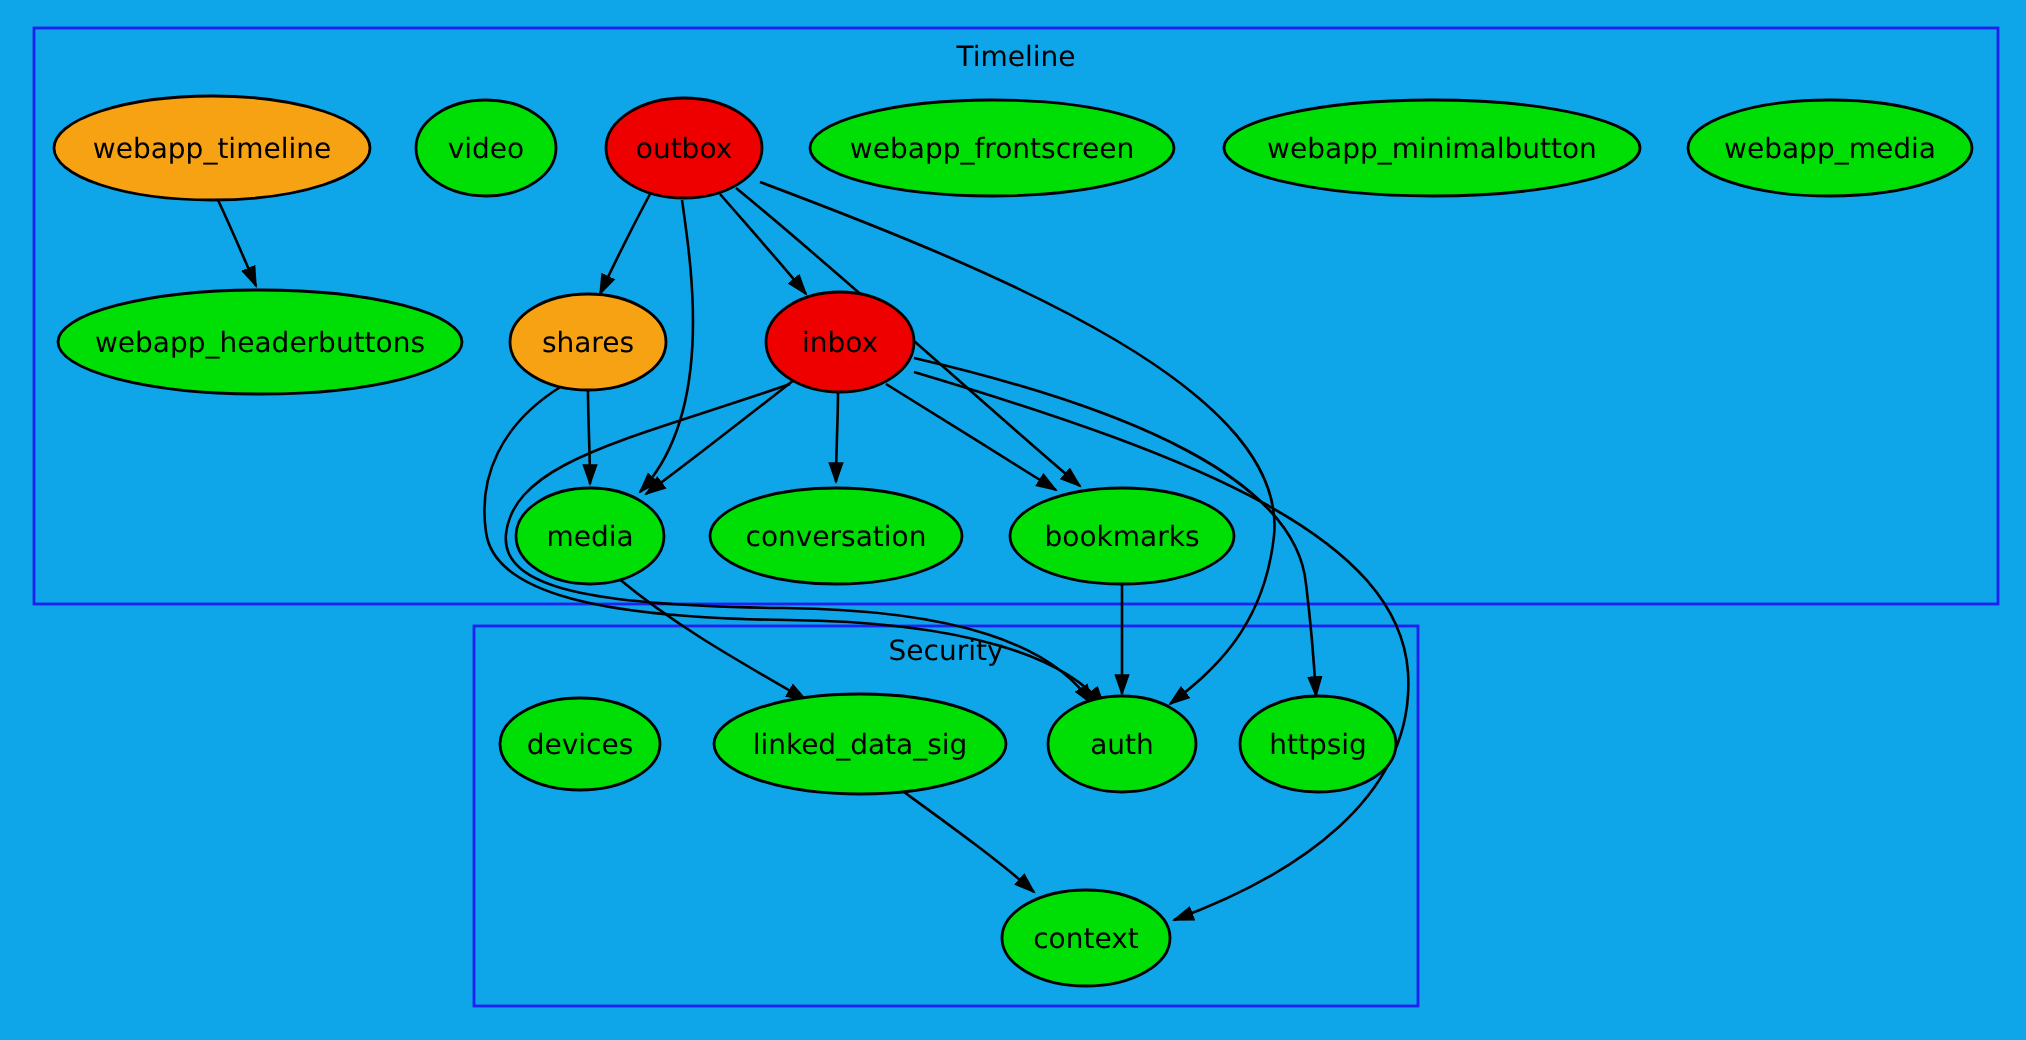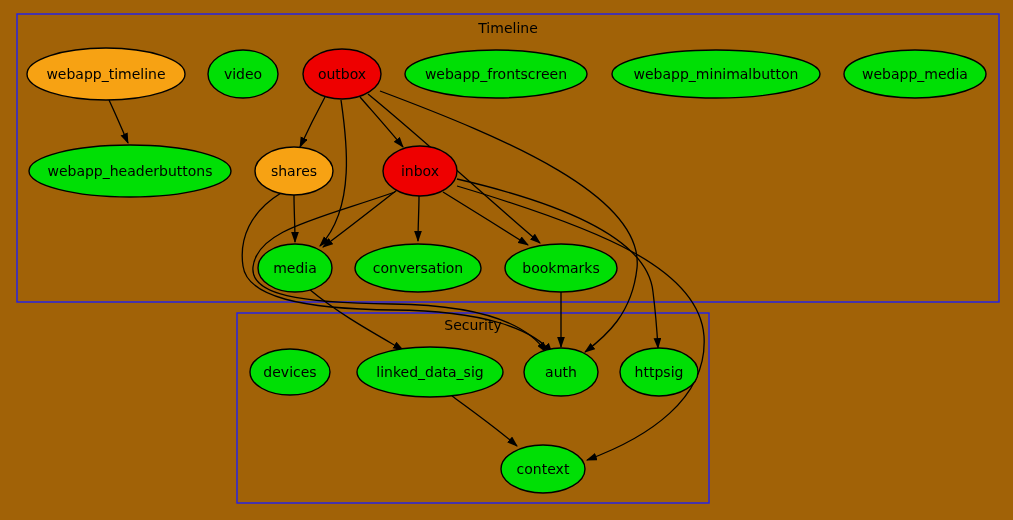--- a/index.html
+++ b/index.html
@@ -1,20 +1,20 @@
 <!DOCTYPE html>
 <html><head>
 <meta charset="utf-8">
 <style>
   html, body { margin: 0; padding: 0; background: #ffffff; }
   #stage {
     position: relative;
     width: 1013px;
     height: 520px;
-    background: #a16207;
+    background: #0ea5e9;
     font-family: "DejaVu Sans", "Liberation Sans", sans-serif;
   }
   svg text {
     font-family: "DejaVu Sans", "Liberation Sans", sans-serif;
     fill: #000000;
   }
   .cluster-rect { fill: none; }
   .edge-path { fill: none; stroke: #000000; stroke-width: 1.3px; }
   .node-ellipse { stroke: #000000; stroke-width: 1.4px; }
   .node-label { font-size: 14px; }

